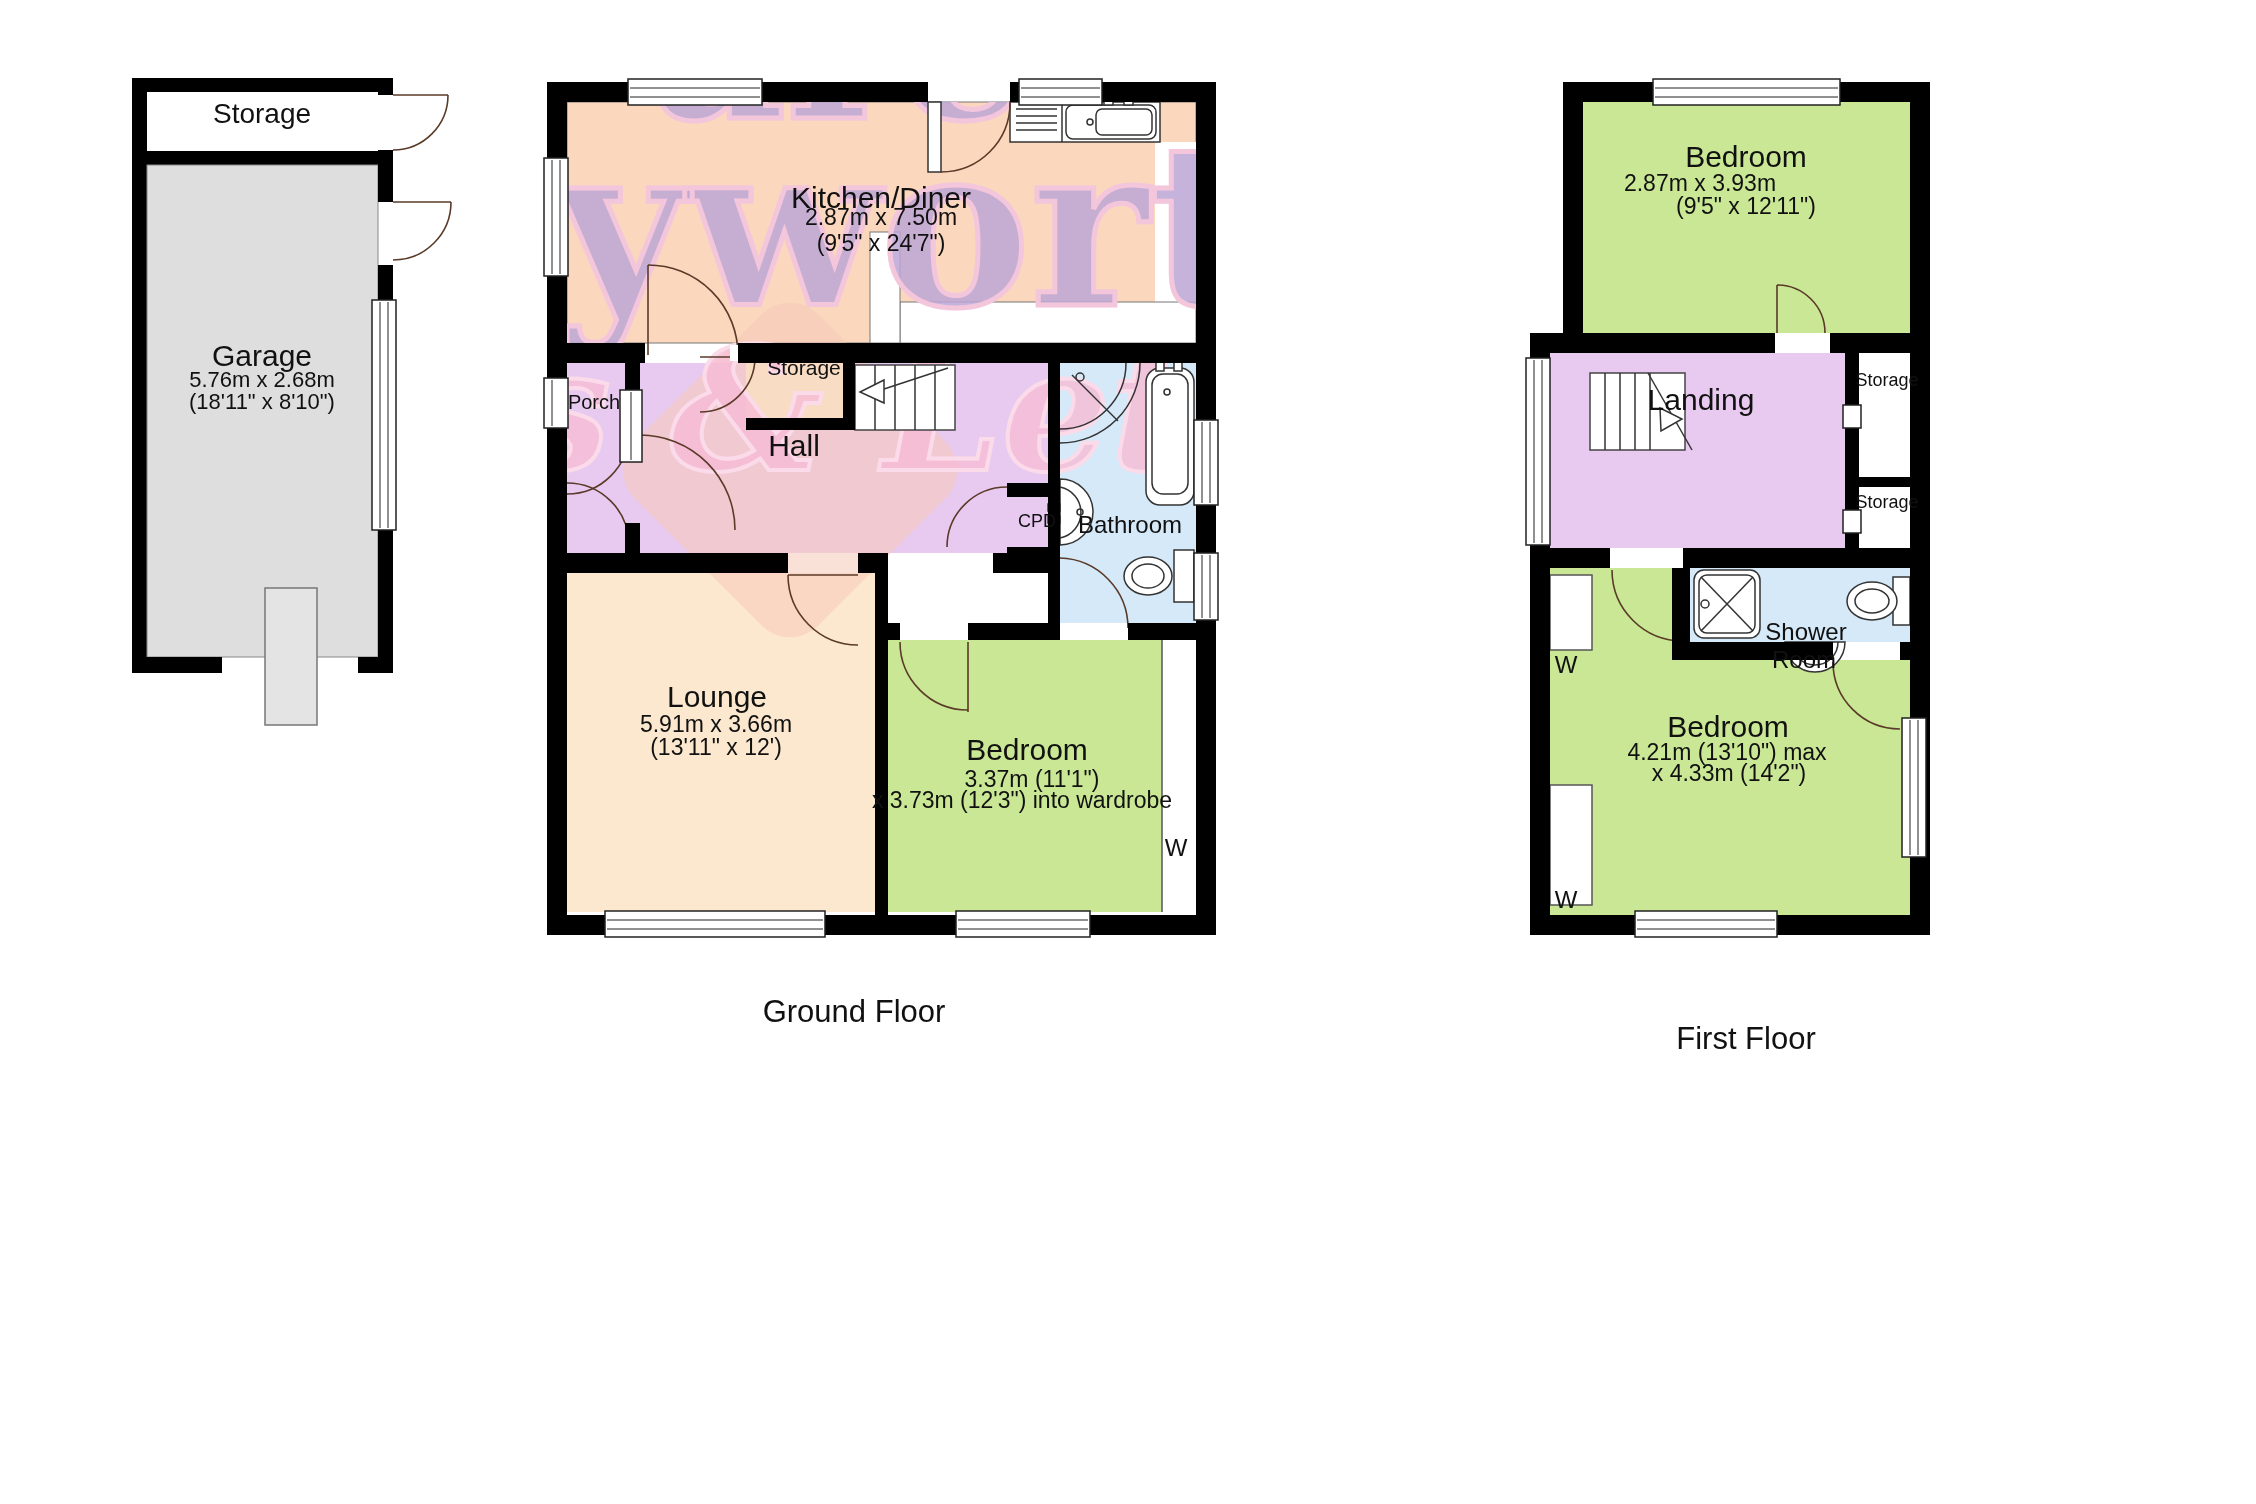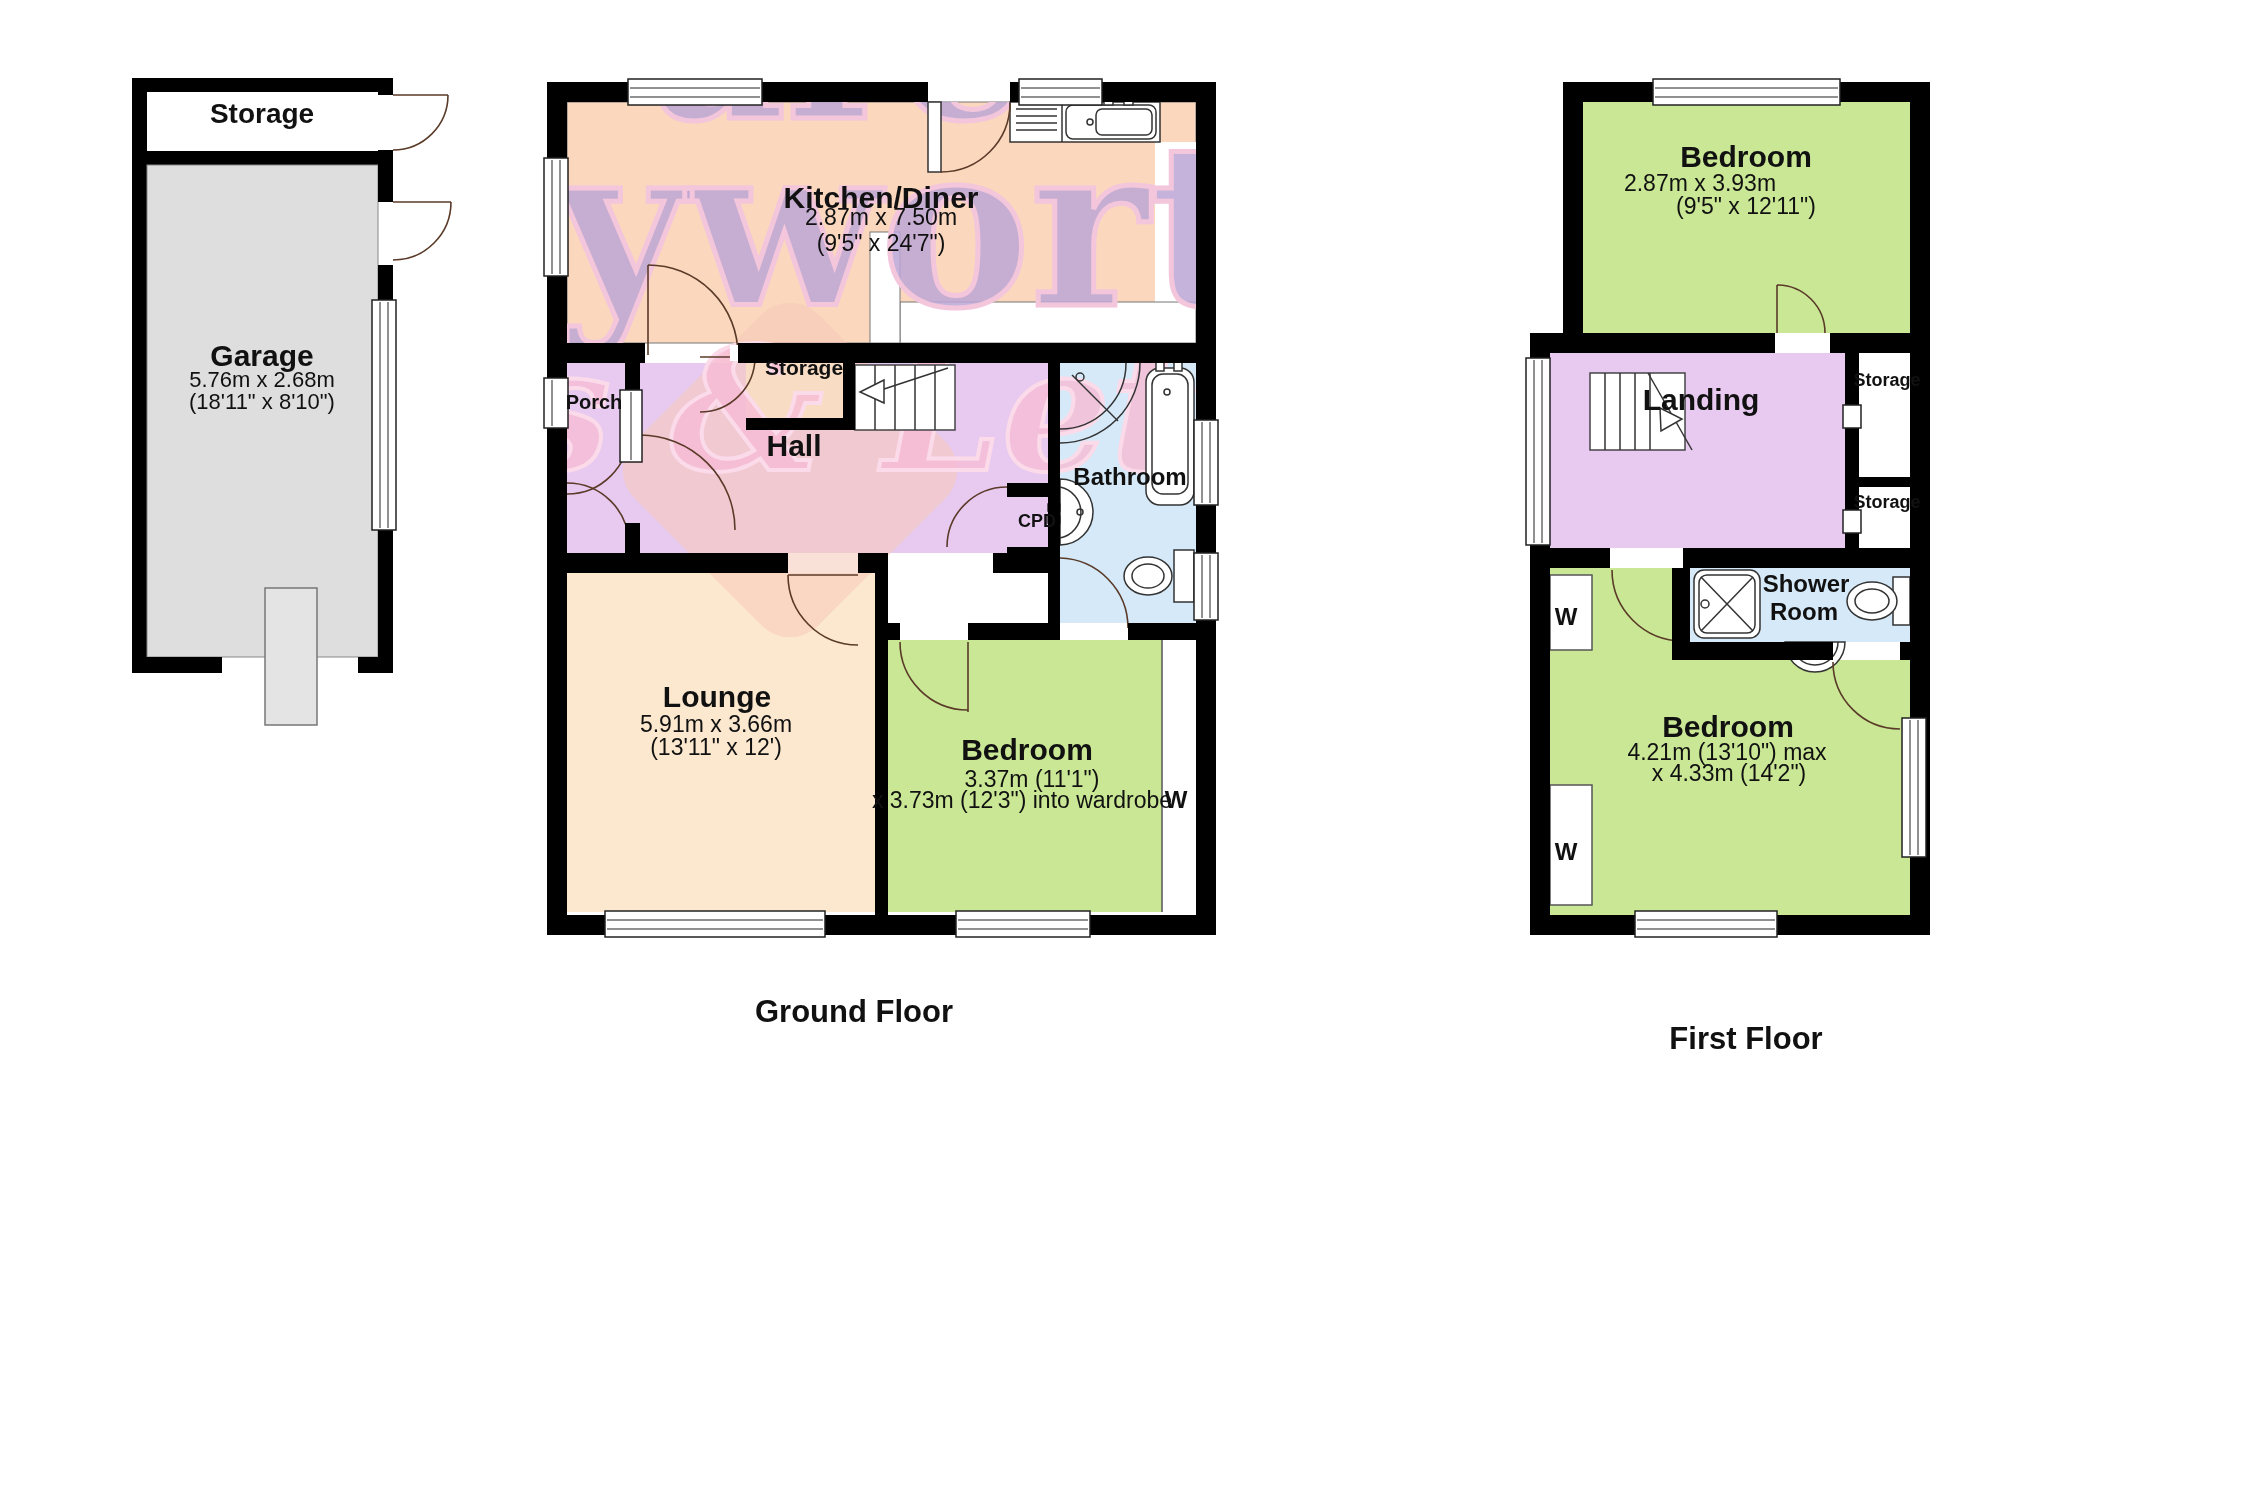--- a/index.html
+++ b/index.html
@@ -1,21 +1,21 @@
 <!DOCTYPE html>
 <html><head>
 <meta charset="utf-8">
 <style>
   html,body{margin:0;padding:0;background:#ffffff;}
   #canvas{position:relative;width:2256px;height:1504px;background:#ffffff;overflow:hidden;
           font-family:"Liberation Sans", sans-serif;}
   #plan-svg{position:absolute;left:0;top:0;}
-  .lbl{position:absolute;transform:translate(-50%,-50%);font-weight:bold;color:#111;
+  .lbl{position:absolute;transform:translate(-50%,-50%);font-weight:normal;color:#111;
        white-space:nowrap;text-align:center;line-height:1.05;}
-  .t30{font-size:30px;} .t28{font-size:28px;} .t24{font-size:24px;}
+  .t30{font-size:30px;} .t28{font-size:28px;} .t24{font-size:24px;margin-top:48px;}
   .t23{font-size:23px;font-weight:normal;} .t22{font-size:22px;font-weight:normal;}
   .t21{font-size:21px;} .t20{font-size:20px;} .t18{font-size:18px;}
   .t31{font-size:31px;}
   .wm-purple{font-family:"DejaVu Serif", serif;font-weight:bold;
              fill:#bca6d6;fill-opacity:0.85;stroke:#f3c6dc;stroke-width:5;}
   .wm-pink{font-family:"DejaVu Serif", serif;font-weight:bold;font-style:italic;
            fill:#f6bcd4;fill-opacity:0.8;stroke:#fbdbe9;stroke-width:4;}
   .wall{fill:#000000;}
   .fix{fill:#ffffff;stroke:#333;stroke-width:1.5;}
   .fixline{stroke:#333;stroke-width:1.5;fill:none;}

